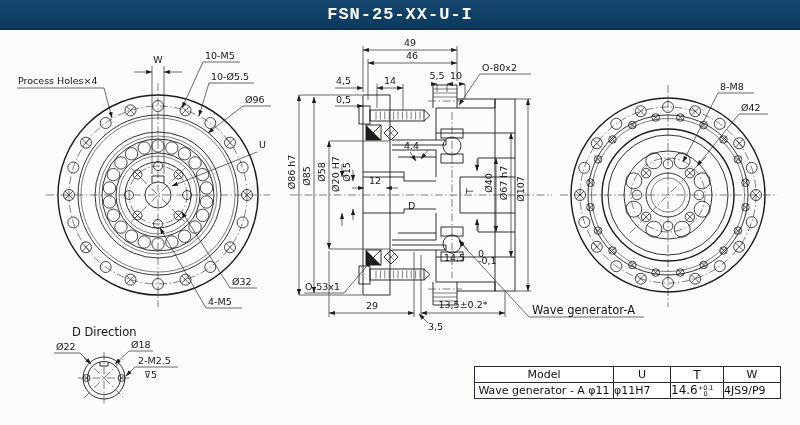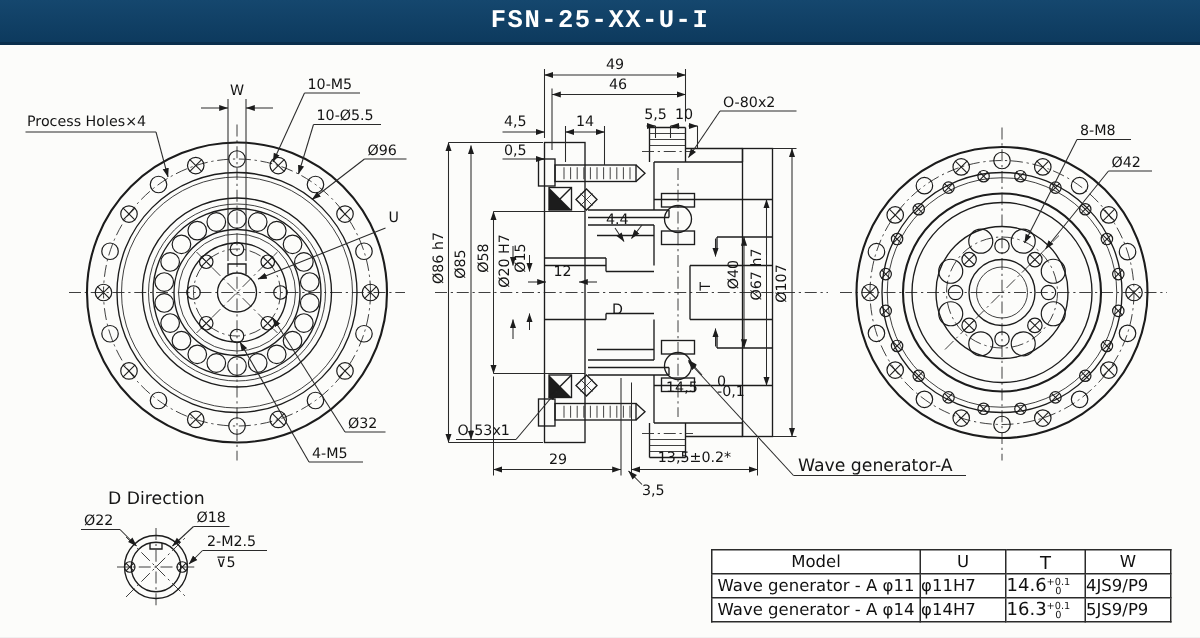--- a/index.html
+++ b/index.html
@@ -548,22 +548,16 @@
     <th class="cu">U</th>
     <th class="ct" style="text-align:center">T</th>
     <th class="cw">W</th>
   </tr>
   <tr>
     <td class="cmodel">Wave generator - A φ11</td>
     <td class="cu">φ11H7</td>
     <td class="ct"><span>14.6</span><span class="tol"><span>+0.1</span><span>0</span></span></td>
     <td class="cw">4JS9/P9</td>
   </tr>
-  <tr>
-    <td class="cmodel">Wave generator - A φ14</td>
-    <td class="cu">φ14H7</td>
-    <td class="ct"><span>16.3</span><span class="tol"><span>+0.1</span><span>0</span></span></td>
-    <td class="cw">5JS9/P9</td>
-  </tr>
 </tbody>
     </table>
 
 </div>
 
 </body></html>

